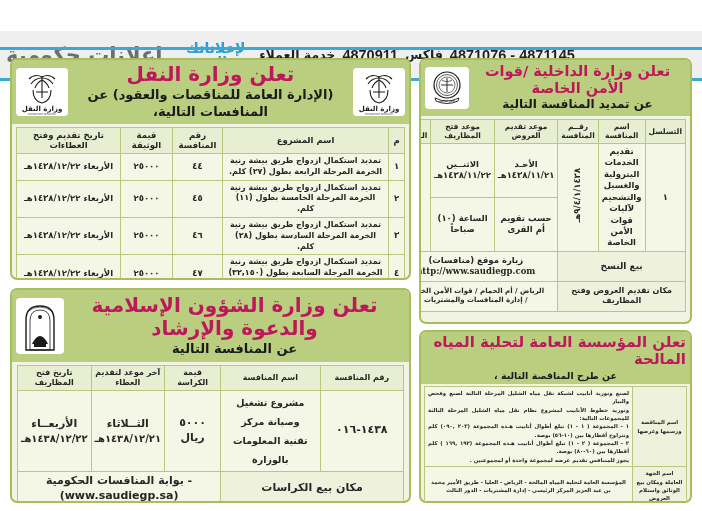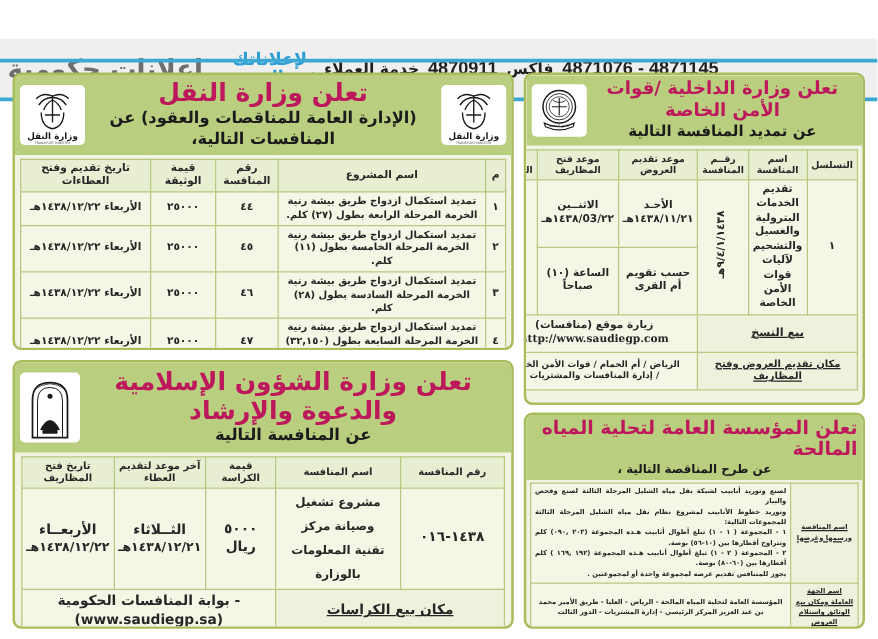--- a/index.html
+++ b/index.html
@@ -122,21 +122,20 @@
   }
   table.grid td {
     font-size: 9px;
     font-weight: bold;
     line-height: 1.35;
     background: #f4f6e6;
   }
   .lbl-cell {
     background: #eef2dd !important;
     font-size: 8.5px;
-    text-decoration: underline;
   }
 
   
   #panel-transport { left: 10px; top: 58px; width: 401px; height: 222px; }
   #panel-transport .tbl-wrap { padding: 3px 4px 2px 4px; }
   #panel-transport table.grid td { font-size: 8.5px; }
   .proj-cell { text-align: center; line-height: 1.5; font-size: 8px !important; }
 
   
   #panel-interior { left: 419px; top: 58px; width: 273px; height: 266px; }
@@ -305,21 +304,21 @@
           </tr>
         </thead>
         <tbody>
           <tr>
             <td rowspan="2">١</td>
             <td rowspan="2" class="svc-name">تقديم الخدمات البترولية والغسيل والتشحيم لآليات قوات الأمن الخاصة</td>
             <td rowspan="2">
               <span class="vert-num">٩/٤/١/١٤٣٨هـ</span>
             </td>
             <td style="height:42px">الأحـد ١٤٣٨/١١/٢١هـ</td>
-            <td>الاثنــين ١٤٣٨/03/٢٢هـ</td>
+            <td>الاثنــين ١٤٣٨/١١/٢٢هـ</td>
             <td rowspan="2">٥٠٠ ريال</td>
           </tr>
           <tr>
             <td style="height:42px">حسب تقويم أم القرى</td>
             <td>الساعة (١٠) صباحاً</td>
           </tr>
           <tr>
             <td colspan="3" class="lbl-cell" style="height:30px;font-size:9px">بيع النسخ</td>
             <td colspan="3">
               <div>زيارة موقع (منافسات)</div>

